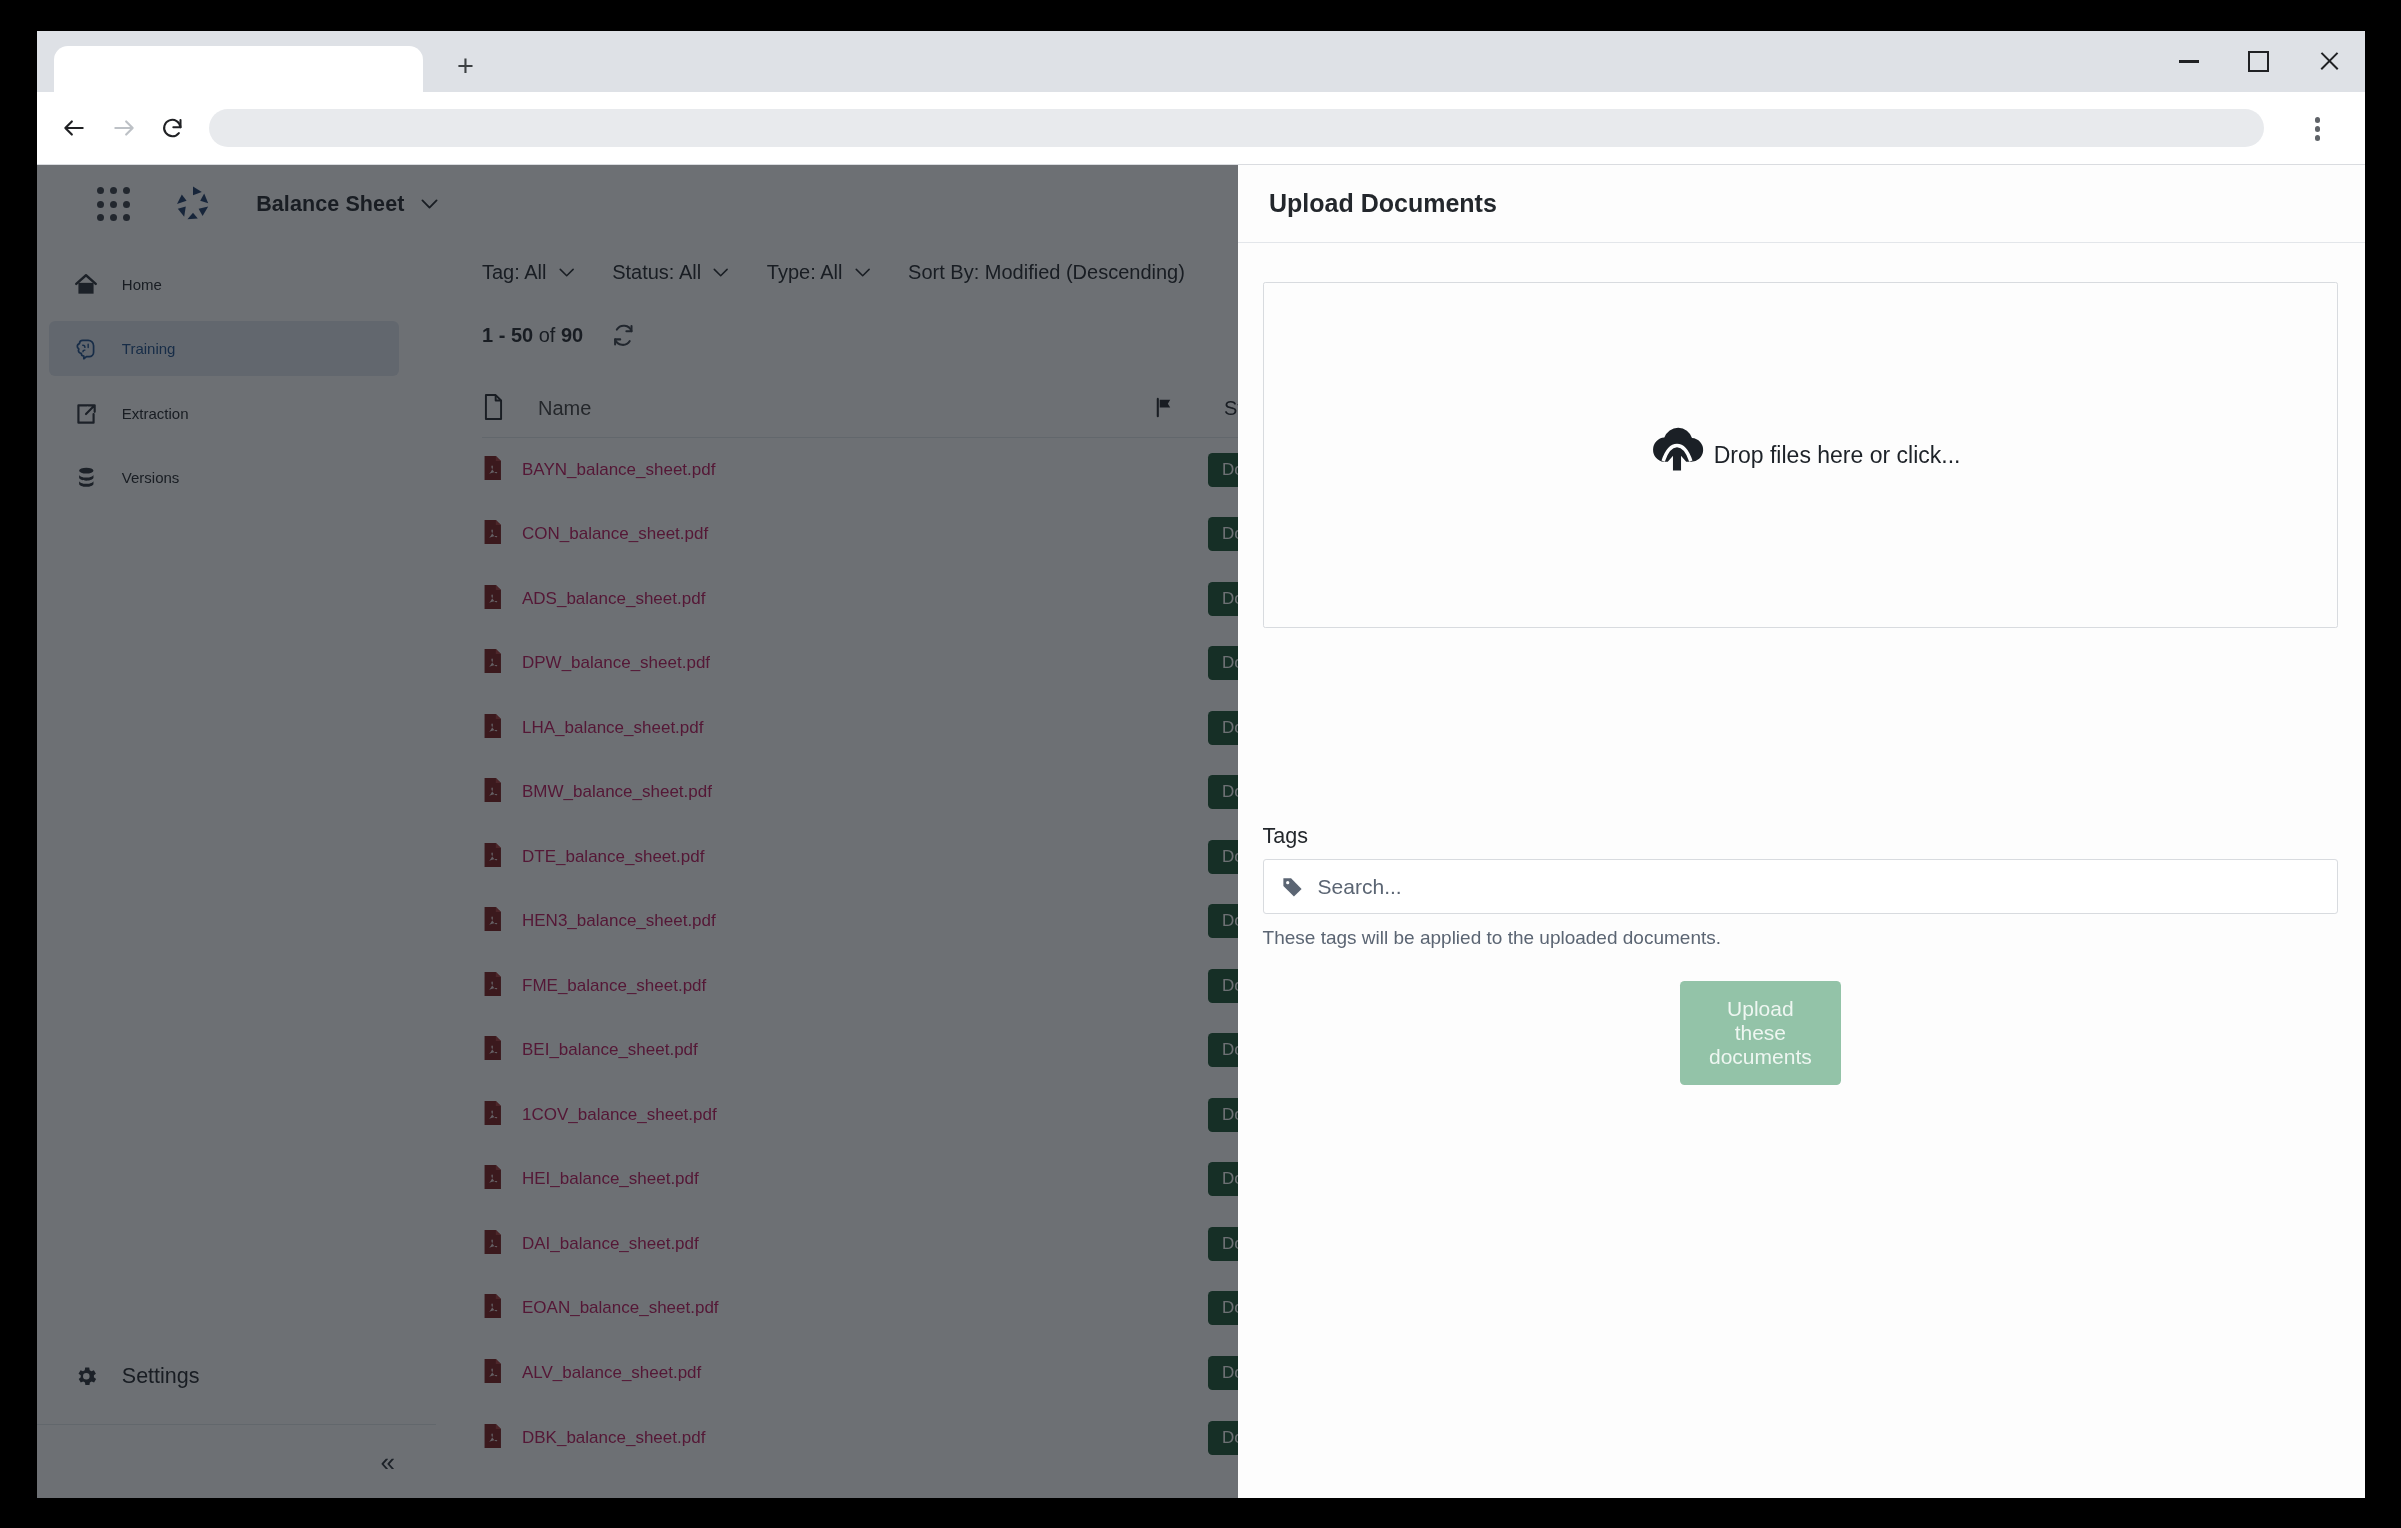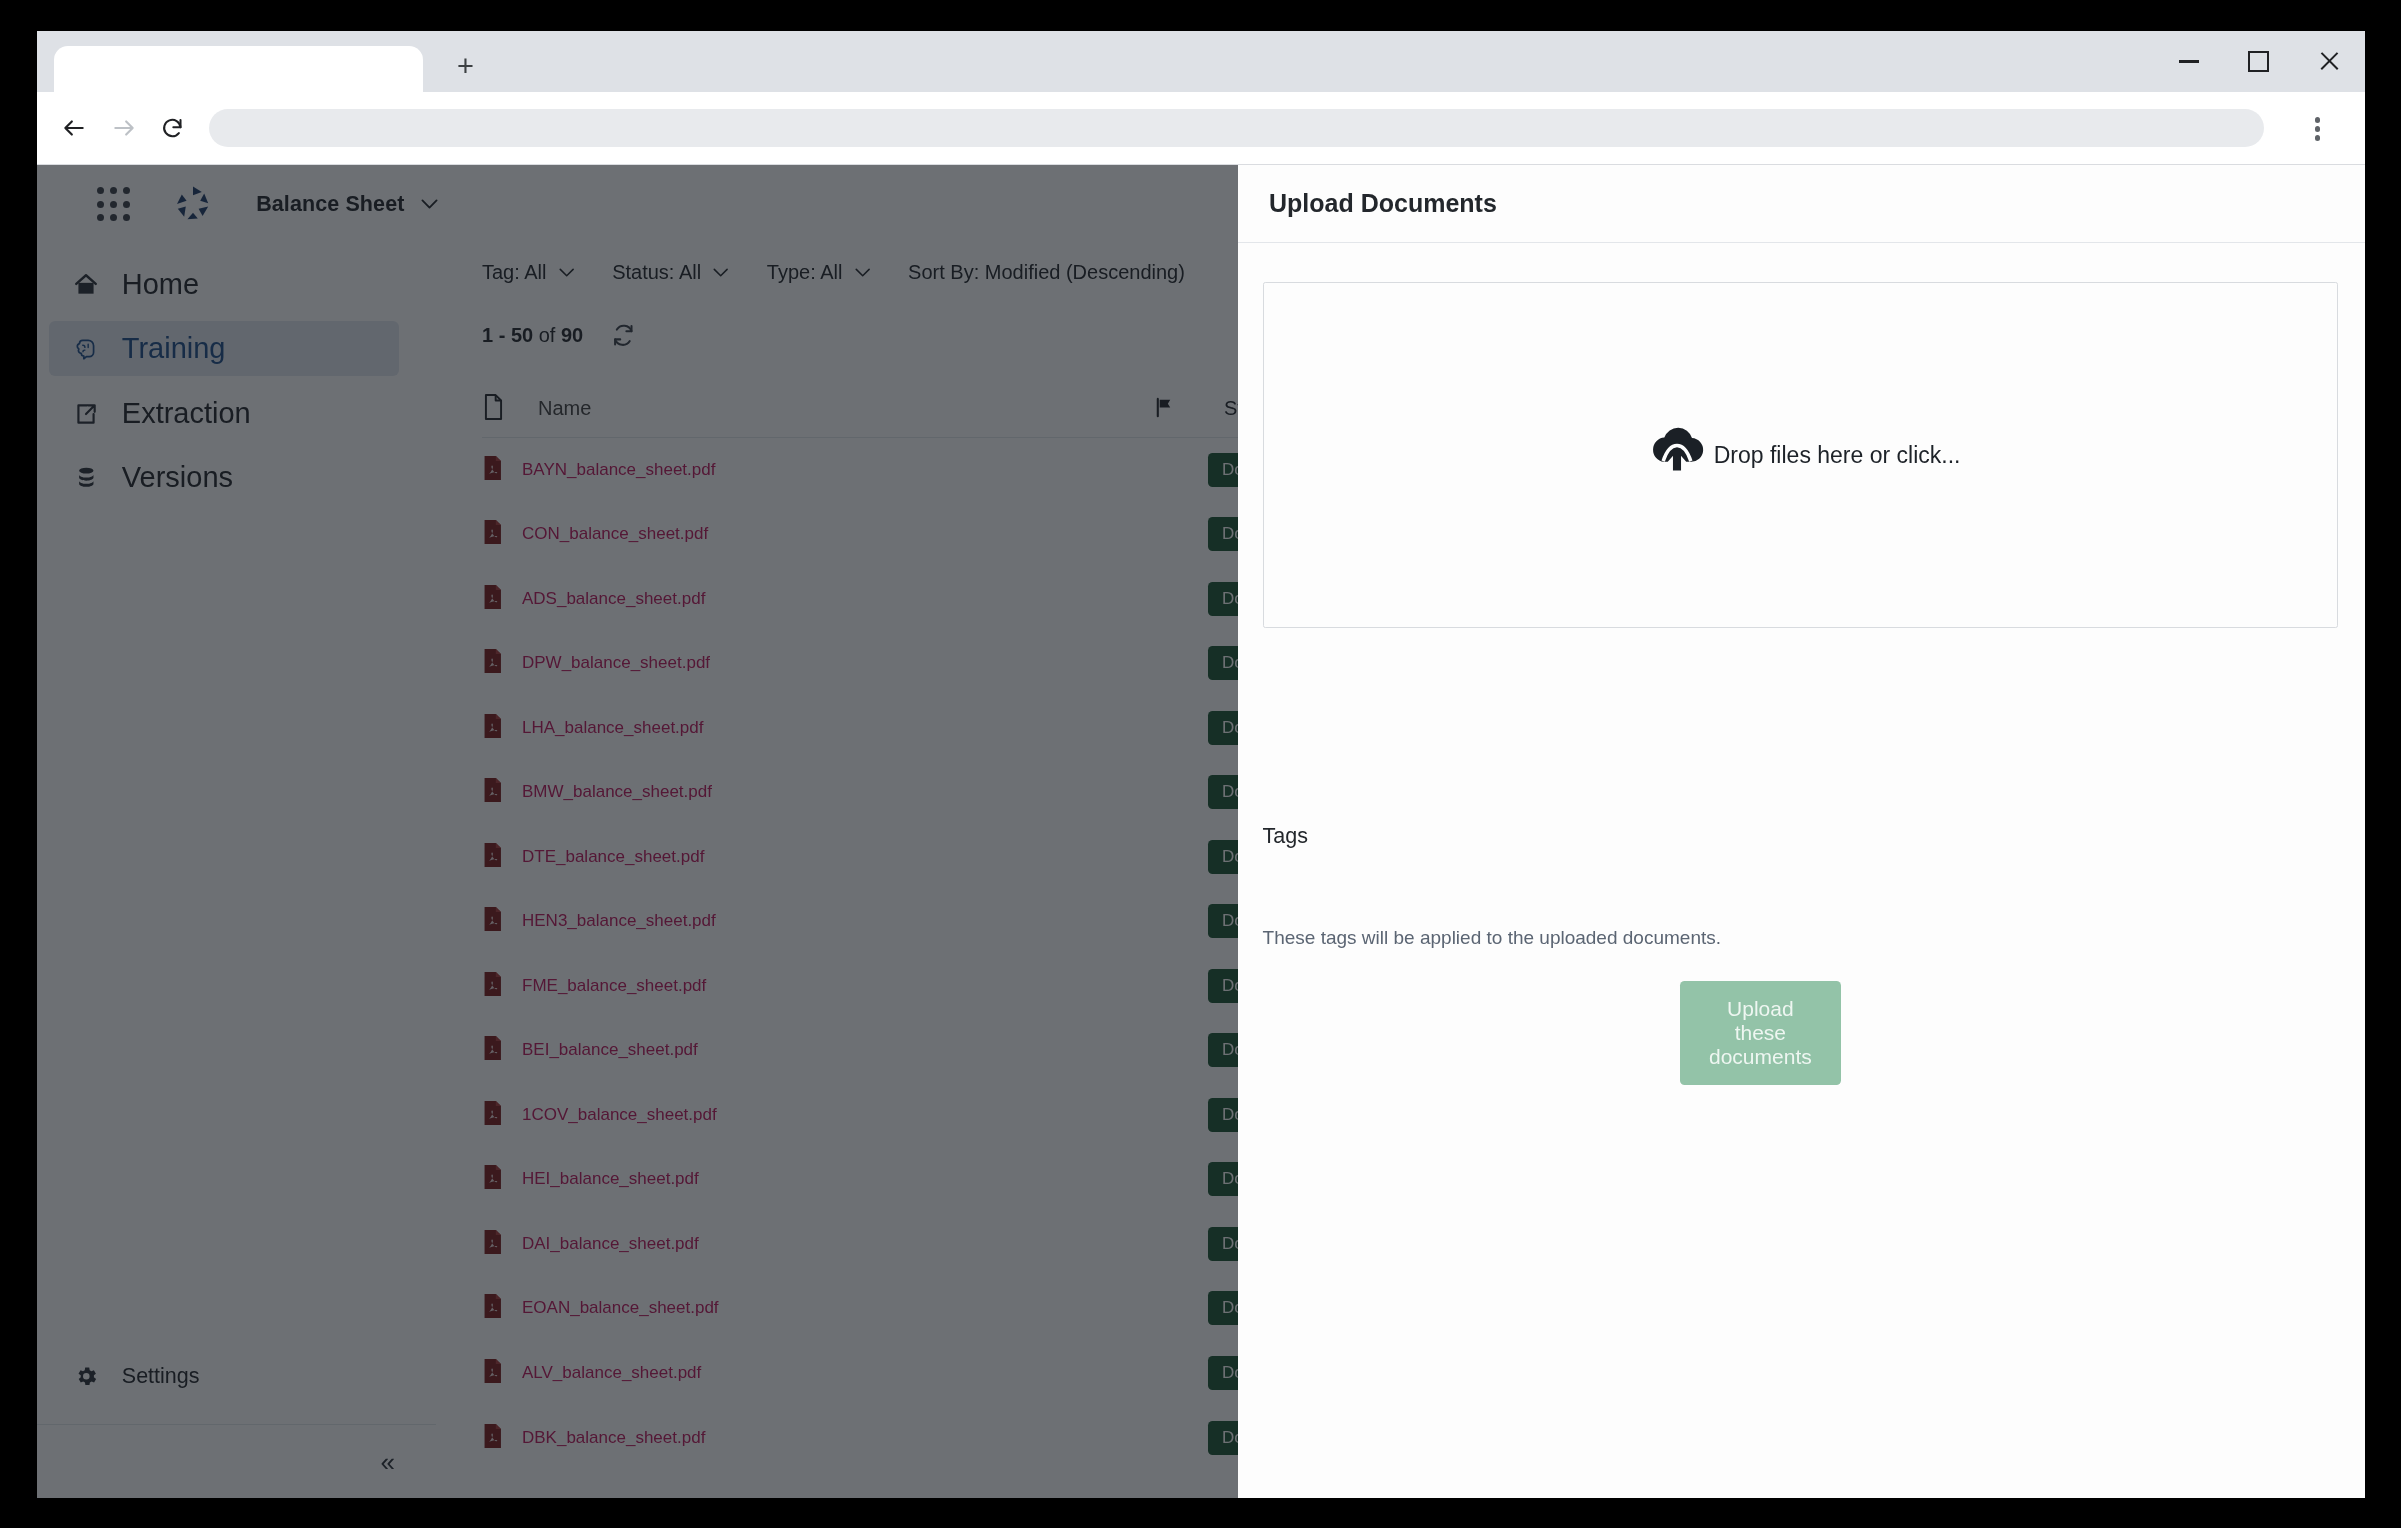--- a/index.html
+++ b/index.html
@@ -218,21 +218,21 @@
   }
   .nav-item .nav-icon {
     width: 31px;
     margin-left: 21.5px;
     display: flex;
     align-items: center;
     justify-content: center;
   }
   .nav-item .nav-label {
     margin-left: 20px;
-    font-size: 29px;
+    font-size: 15px;
     color: #23272c;
   }
   .nav-item.active {
     background: #e2e7ef;
   }
   .nav-item.active .nav-label {
     color: #1d4e89;
   }
   #settings-item {
     position: absolute;
@@ -845,20 +845,27 @@
         <svg id="dropzone-icon" width="74" height="60" viewBox="0 0 64 52">
           <path d="M20.5 40.5A10.5 10.5 0 0 1 21 19.6 12.6 12.6 0 0 1 45 20a9.5 9.5 0 0 1-1.2 20.5H40l-8-9-8 9z" fill="#1b2026"></path>
           <path d="M32 22l9.5 10.5h-6V48h-7V32.5h-6z" fill="#1b2026"></path>
           <path d="M20 40c3-9 6.5-13.5 12-13.5S41 31 44 40" fill="none" stroke="#fdfdfd" stroke-width="3"></path>
         </svg>
         <div id="dropzone-label">Drop files here or click...</div>
       </div>
 
       <div id="tags-label">Tags</div>
 
+      <div id="tags-input">
+        <svg id="tag-icon" viewBox="0 0 24 24">
+          <path d="M2.5 11.5V3.5h8l11 11-8 8z" fill="#5b6573"></path>
+          <circle cx="7" cy="8" r="1.7" fill="#fdfdfd"></circle>
+        </svg>
+        <span id="tags-placeholder">Search...</span>
+      </div>
 
       <div id="tags-hint">These tags will be applied to the uploaded documents.</div>
 
       <button id="upload-submit-button">Upload these documents</button>
     </div>
 
   </div>
 </div>
 
 

